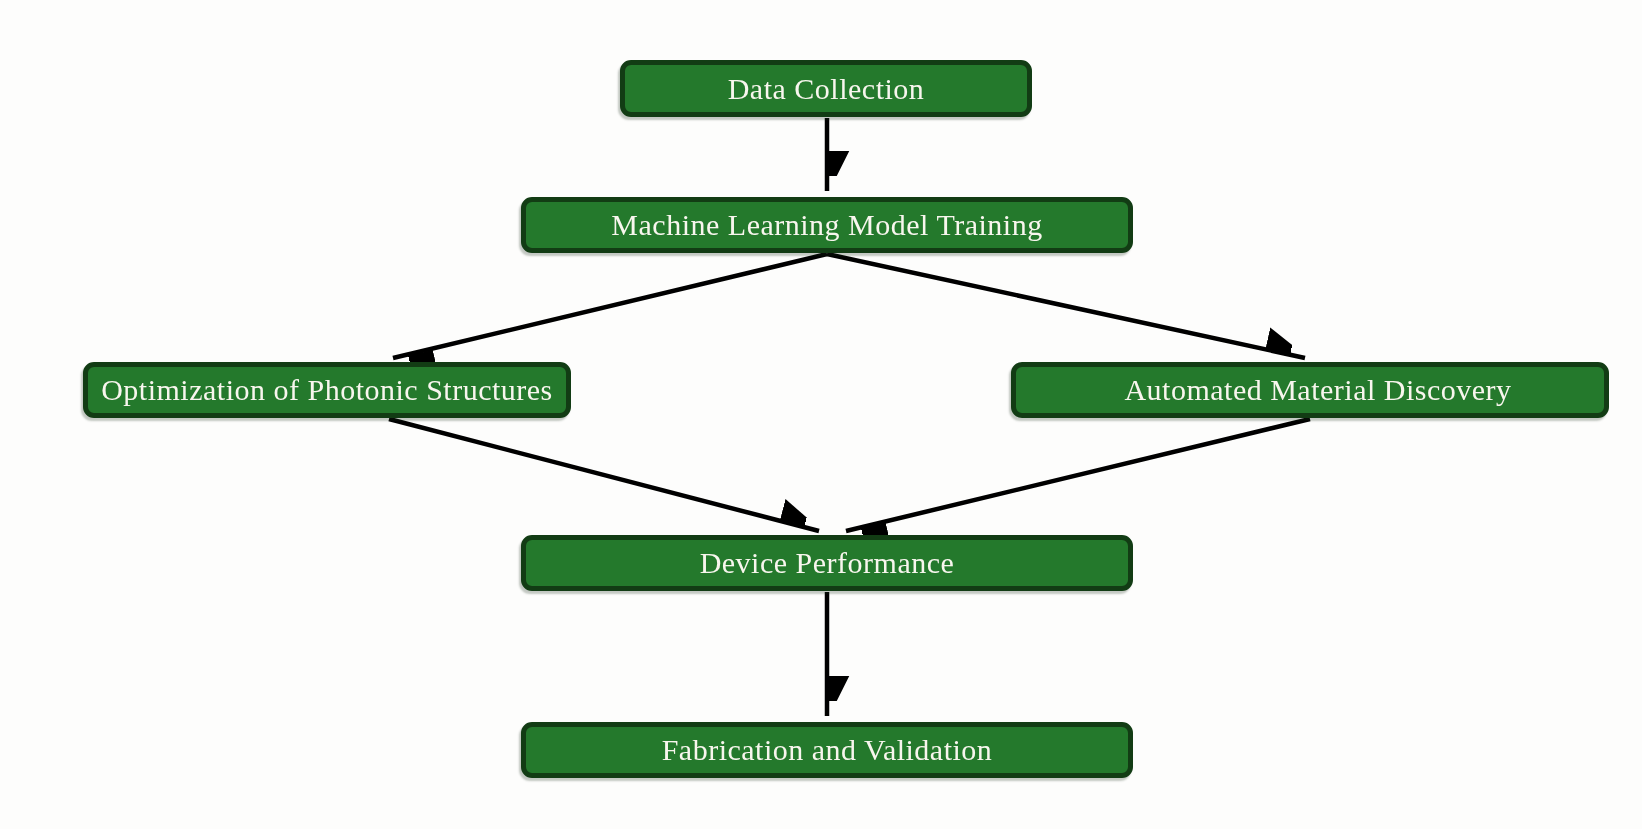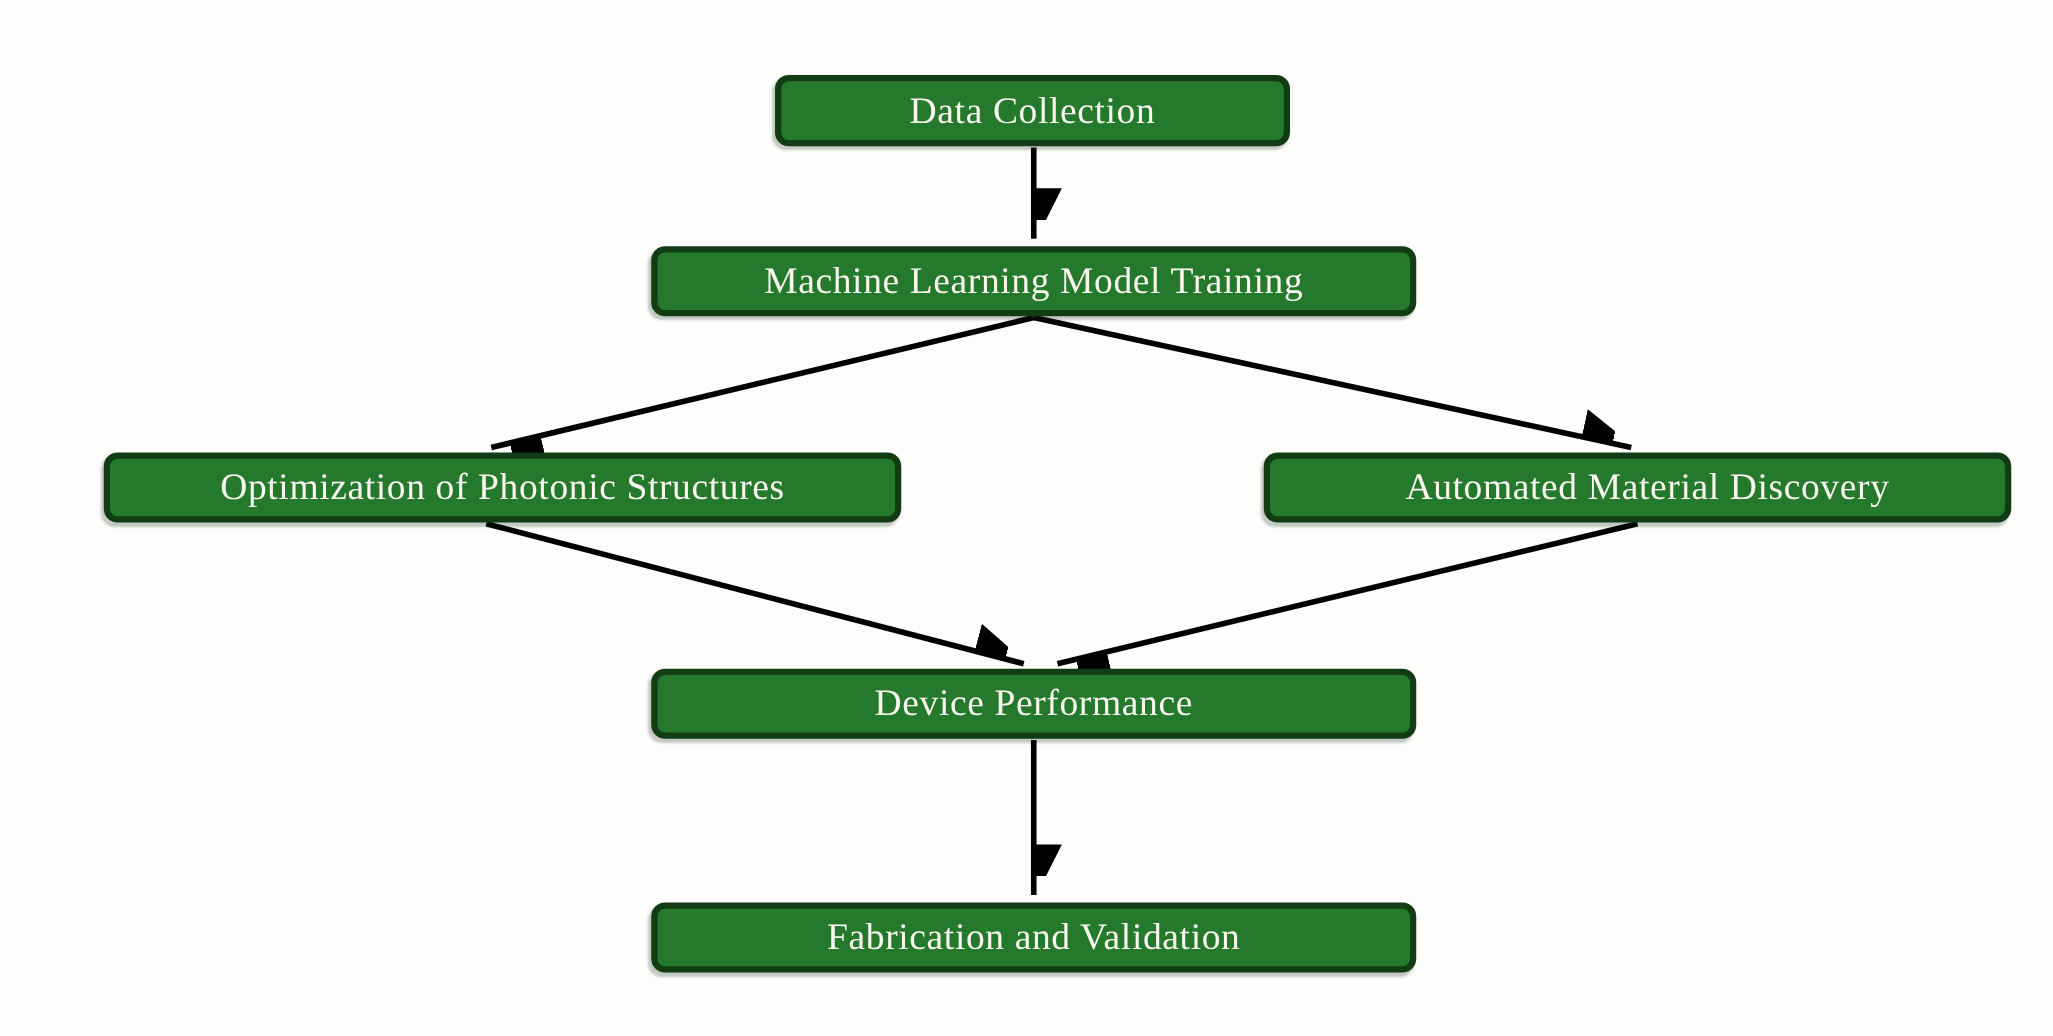--- a/index.html
+++ b/index.html
@@ -35,21 +35,21 @@
     display: flex;
     align-items: center;
     justify-content: center;
     text-align: center;
     box-shadow: -2px 3px 2px rgba(25, 45, 25, 0.25);
     letter-spacing: 0.5px;
   }
   
   #node-data-collection     { left: 577px; top:  60px; width: 412px; height: 57px; }
   #node-ml-training         { left: 478px; top: 197px; width: 612px; height: 56px; align-items: center; }
-  #node-optimization        { left:  40px; top: 362px; width: 638px; height: 56px; }
+  #node-optimization        { left:  40px; top: 362px; width: 488px; height: 56px; }
   #node-material-discovery  { left: 968px; top: 362px; width: 598px; height: 56px; padding-left: 16px; }
   #node-device-performance  { left: 478px; top: 535px; width: 612px; height: 56px; }
   #node-fabrication         { left: 478px; top: 722px; width: 612px; height: 56px; }
 </style>
 </head>
 <body>
 
 <div class="canvas">
 
   <svg class="edges-layer" width="1642" height="829" viewBox="0 0 1642 829" xmlns="http://www.w3.org/2000/svg">

